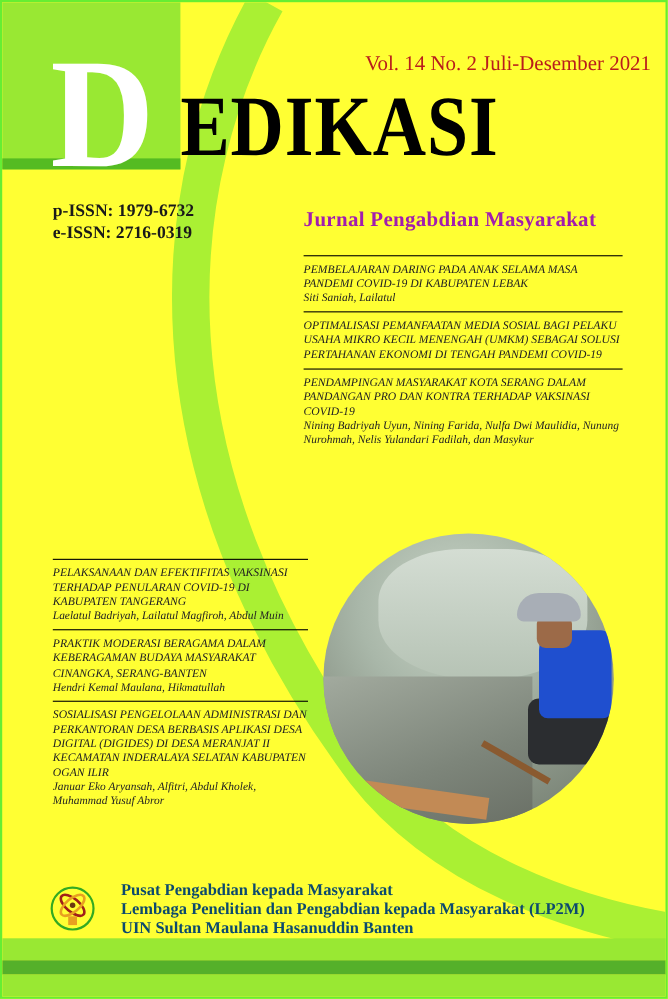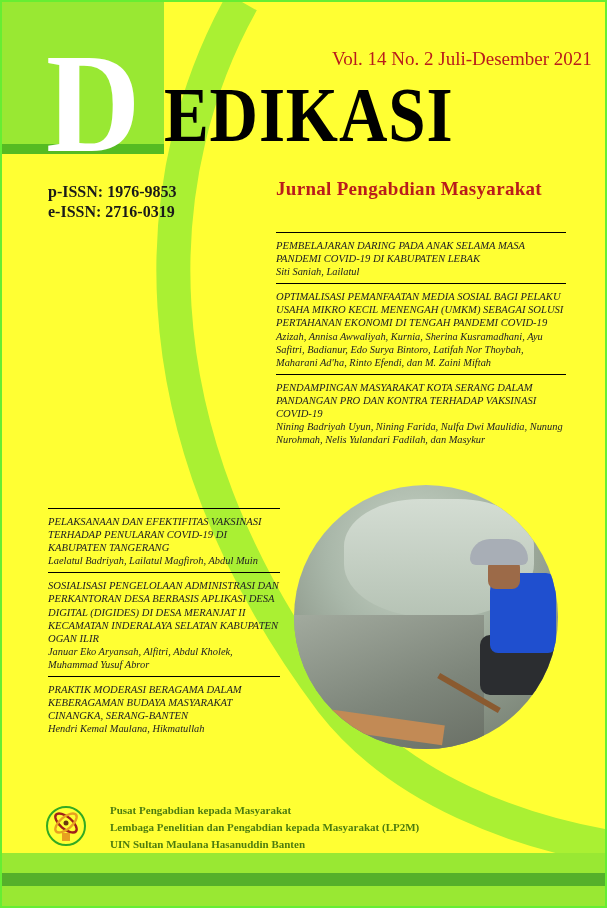--- a/index.html
+++ b/index.html
@@ -38,22 +38,22 @@
       font-size: 78px; line-height: 1; font-weight: bold; color: #000;
       letter-spacing: 1px;
       transform: scaleX(0.86); transform-origin: left top;
     }
     .vol {
       position: absolute; left: 330px; top: 46px;
       font-size: 19px; color: #b91c1c;
     }
     .issn { position: absolute; left: 46px; top: 180px; font-size: 16px; font-weight: bold; line-height: 20px; }
     .journal-sub {
-      position: absolute; left: 274px; top: 176px;
-      font-size: 19px; font-weight: bold; color: #b91c1c; letter-spacing: 0.3px;
+      position: absolute; left: 274px; top: 187px;
+      font-size: 19px; font-weight: bold; color: #a21caf; letter-spacing: 0.3px;
     }
 
     .articles { position: absolute; font-size: 10.6px; line-height: 13.1px; color: #222; font-style: italic; }
     .articles.right { left: 274px; top: 230px; width: 290px; }
     .articles.left { left: 46px; top: 506px; width: 232px; }
     .article { border-top: 1.4px solid #000; padding-top: 6px; padding-bottom: 5px; }
     .article .a-title { text-transform: uppercase; }
     .article .a-authors { font-size: 10.4px; }
 
     .photo {
@@ -70,21 +70,21 @@
     .photo .pole { position: absolute; left: 140px; top: 205px; width: 70px; height: 6px; background: #8a5a30; transform: rotate(30deg); }
     .photo .boat { position: absolute; left: 30px; top: 232px; width: 120px; height: 20px; background: #c28a55; transform: rotate(8deg); }
 
     .footer-logo {
       position: absolute; left: 44px; top: 804px; width: 40px; height: 40px;
       border: 2px solid #33aa22; border-radius: 50%;
       display: flex; align-items: center; justify-content: center;
     }
     .footer-text {
       position: absolute; left: 108px; top: 800px;
-      font-size: 11px; font-weight: bold; line-height: 17px; color: #4d7c0f;
+      font-size: 15px; font-weight: bold; line-height: 17px; color: #0c4a6e;
     }
     .band1 { position: absolute; left: 0; top: 851px; width: 607px; height: 20px; background: #99e833; }
     .band2 { position: absolute; left: 0; top: 871px; width: 607px; height: 13px; background: #55b02a; }
     .band3 { position: absolute; left: 0; top: 884px; width: 607px; height: 24px; background: #99e833; }
   </style>
 </head>
 <body>
 
 <div class="cover">
 
@@ -93,53 +93,52 @@
   </svg>
 
   <div class="logo-block"></div>
   <div class="logo-block-strip"></div>
 
   <div class="big-d">D</div>
   <div class="title-rest">EDIKASI</div>
   <div class="vol">Vol. 14 No. 2 Juli-Desember 2021</div>
 
   <div class="issn">
-    <div>p-ISSN: 1976-9853</div>
+    <div>p-ISSN: 1979-6732</div>
     <div>e-ISSN: 2716-0319</div>
   </div>
 
   <div class="journal-sub">Jurnal Pengabdian Masyarakat</div>
 
   <div class="articles right">
     <div class="article">
       <div class="a-title">PEMBELAJARAN DARING PADA ANAK SELAMA MASA PANDEMI COVID-19 DI KABUPATEN LEBAK</div>
       <div class="a-authors">Siti Saniah, Lailatul</div>
     </div>
     <div class="article">
       <div class="a-title">OPTIMALISASI PEMANFAATAN MEDIA SOSIAL BAGI PELAKU USAHA MIKRO KECIL MENENGAH (UMKM) SEBAGAI SOLUSI PERTAHANAN EKONOMI DI TENGAH PANDEMI COVID-19</div>
-      <div class="a-authors">Azizah, Annisa Awwaliyah, Kurnia, Sherina Kusramadhani, Ayu Safitri, Badianur, Edo Surya Bintoro, Latifah Nor Thoybah, Maharani Ad'ha, Rinto Efendi, dan M. Zaini Miftah</div>
     </div>
     <div class="article">
       <div class="a-title">PENDAMPINGAN MASYARAKAT KOTA SERANG DALAM PANDANGAN PRO DAN KONTRA TERHADAP VAKSINASI COVID-19</div>
       <div class="a-authors">Nining Badriyah Uyun, Nining Farida, Nulfa Dwi Maulidia, Nunung Nurohmah, Nelis Yulandari Fadilah, dan Masykur</div>
     </div>
   </div>
 
   <div class="articles left">
     <div class="article">
       <div class="a-title">PELAKSANAAN DAN EFEKTIFITAS VAKSINASI TERHADAP PENULARAN COVID-19 DI KABUPATEN TANGERANG</div>
       <div class="a-authors">Laelatul Badriyah, Lailatul Magfiroh, Abdul Muin</div>
     </div>
     <div class="article">
+      <div class="a-title">PRAKTIK MODERASI BERAGAMA DALAM KEBERAGAMAN BUDAYA MASYARAKAT CINANGKA, SERANG-BANTEN</div>
+      <div class="a-authors">Hendri Kemal Maulana, Hikmatullah</div>
+    </div>
+    <div class="article">
       <div class="a-title">SOSIALISASI PENGELOLAAN ADMINISTRASI DAN PERKANTORAN DESA BERBASIS APLIKASI DESA DIGITAL (DIGIDES) DI DESA MERANJAT II KECAMATAN INDERALAYA SELATAN KABUPATEN OGAN ILIR</div>
       <div class="a-authors">Januar Eko Aryansah, Alfitri, Abdul Kholek, Muhammad Yusuf Abror</div>
-    </div>
-    <div class="article">
-      <div class="a-title">PRAKTIK MODERASI BERAGAMA DALAM KEBERAGAMAN BUDAYA MASYARAKAT CINANGKA, SERANG-BANTEN</div>
-      <div class="a-authors">Hendri Kemal Maulana, Hikmatullah</div>
     </div>
   </div>
 
   <div class="photo" title="Man in blue shirt and grey cap pulling a net from a fish pond">
     <div class="water"></div>
     <div class="net"></div>
     <div class="pants"></div>
     <div class="shirt"></div>
     <div class="face"></div>
     <div class="cap"></div>

